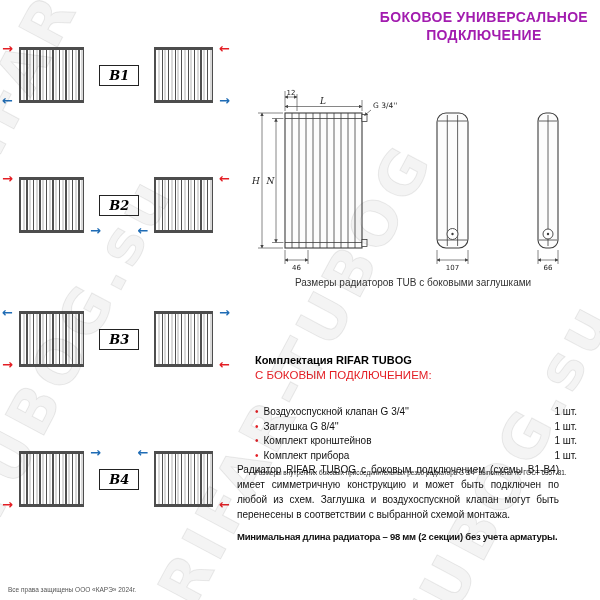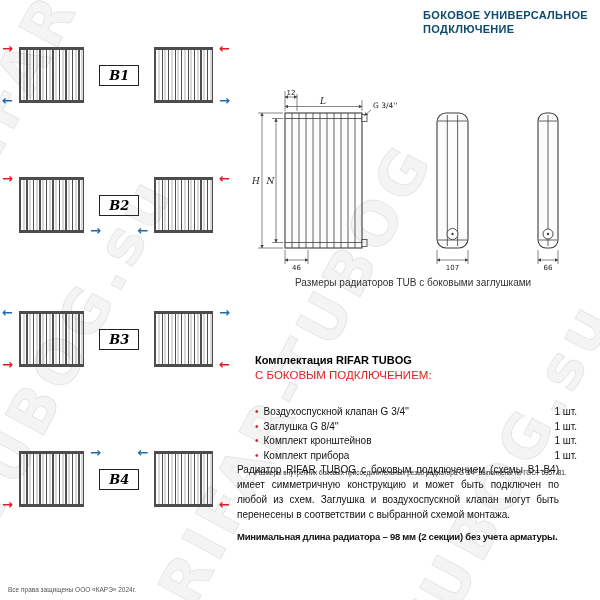--- a/index.html
+++ b/index.html
@@ -10,22 +10,22 @@
   .wm{position:absolute;inset:0;pointer-events:none;z-index:5;overflow:hidden;}
   .wm-strip{position:absolute;white-space:nowrap;font-weight:700;font-size:60px;letter-spacing:6px;
             color:rgba(70,70,70,0.06);-webkit-text-stroke:1px rgba(70,70,70,0.10);
             transform:rotate(-62deg);transform-origin:0 50%;font-family:"DejaVu Sans",sans-serif;}
   .s1{left:-25px;top:485px;}
   .s2{left:175px;top:565px;}
   .s3{left:415px;top:610px;}
   .s4{left:-45px;top:160px;}
 
   
-  .title{position:absolute;top:8px;right:12px;text-align:left;
-         font-weight:800;font-size:11px;line-height:1.3;letter-spacing:.3px;color:#0c4a6e;}
+  .title{position:absolute;top:8px;right:12px;text-align:center;
+         font-weight:800;font-size:14px;line-height:1.3;letter-spacing:.3px;color:#a21caf;}
 
   
   #schemes{position:absolute;inset:0;}
   .scheme-row{position:absolute;left:0;width:232px;height:58px;box-sizing:border-box;
               display:flex;align-items:center;justify-content:space-between;padding:0 19px;}
   .scheme-row:nth-child(1){top:46px;}
   .scheme-row:nth-child(2){top:176px;}
   .scheme-row:nth-child(3){top:310px;}
   .scheme-row:nth-child(4){top:450px;}
   .rad-wrap{position:relative;flex:none;}

